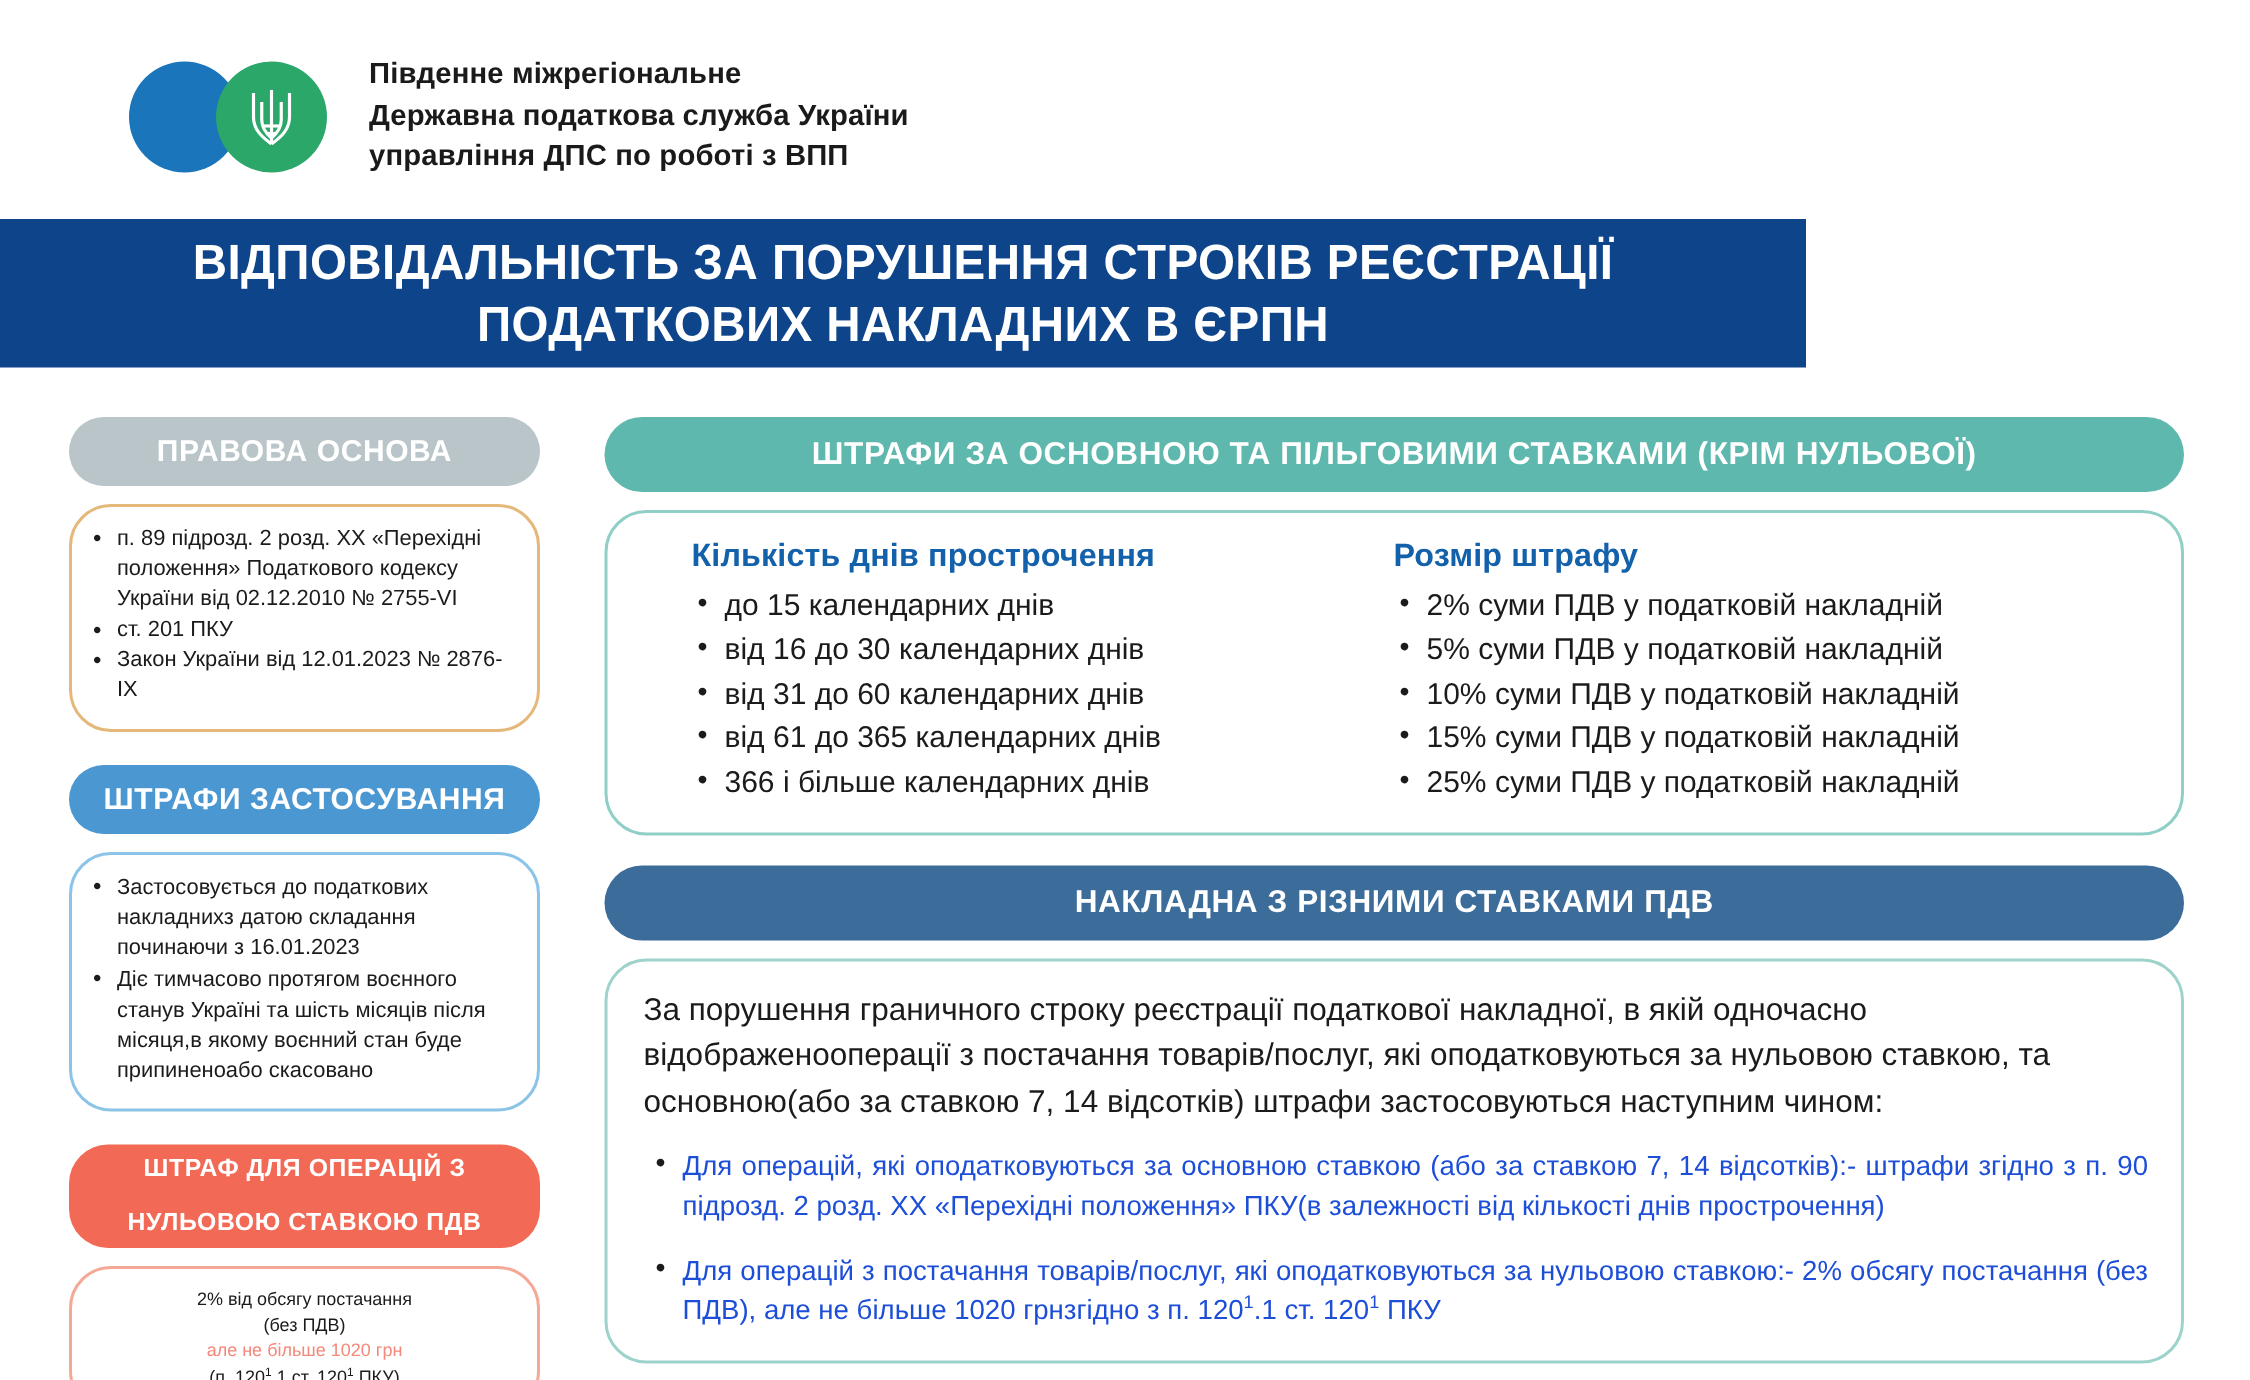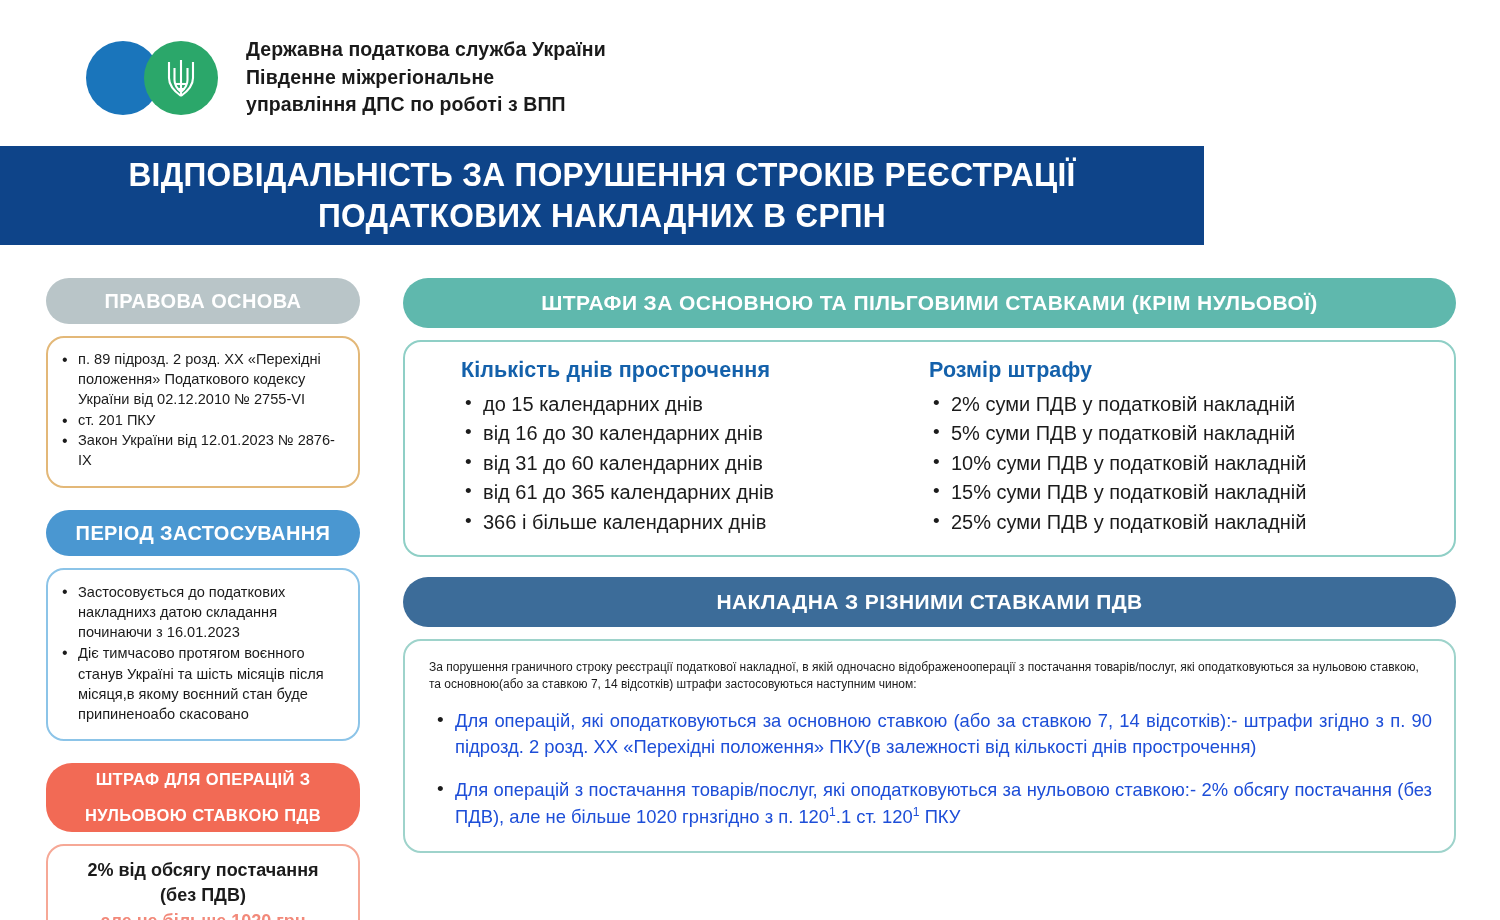--- a/index.html
+++ b/index.html
@@ -93,21 +93,21 @@
     justify-content: center;
     text-align: center;
     color: #ffffff;
     font-weight: bold;
     letter-spacing: 0.4px;
   }
 
   
   .card {
     background: #ffffff;
-    border-radius: 18px;
+    border-radius: 28px;
     border: 2px solid #cccccc;
   }
 
   
   .left-col {
     position: absolute;
     left: 46px;
     top: 278px;
     width: 314px;
   }
@@ -179,24 +179,23 @@
     flex-direction: column;
     gap: 15px;
   }
   .card-zero {
     margin-top: 12px;
     border-color: #f6a896;
     padding: 12px 10px 14px 10px;
     text-align: center;
   }
   .card-zero p {
-    font-size: 18px;
+    font-size: 12px;
     line-height: 1.4;
     color: #1b1b1b;
-    font-weight: bold;
   }
   .card-zero p.accent { color: #f2897a; }
 
   
   .right-col {
     position: absolute;
     left: 403px;
     top: 278px;
     width: 1053px;
   }
@@ -248,21 +247,21 @@
     font-size: 21px;
     margin-top: 20px;
   }
 
   .card-mixed {
     margin-top: 12px;
     border-color: #9ed3cb;
     padding: 18px 22px 20px 24px;
   }
   .mixed-intro {
-    font-size: 12px;
+    font-size: 21px;
     line-height: 1.45;
     color: #1b1b1b;
     margin-bottom: 14px;
   }
   .card-mixed ul { list-style: none; }
   .card-mixed li {
     position: relative;
     padding-left: 26px;
     font-size: 18.4px;
     line-height: 1.45;
@@ -297,22 +296,22 @@
             <path d="M29 6 L29 22 C29 30 24 35 17 40"></path>
             <path d="M10.5 12 L10.5 24 C10.5 29 13.5 33 17 36"></path>
             <path d="M23.5 12 L23.5 24 C23.5 29 20.5 33 17 36"></path>
             <path d="M12 28 L22 28"></path>
             <path d="M13.5 33 L20.5 33"></path>
           </g>
         </svg>
       </div>
     </div>
     <div class="brand-text">
+      <div>Південне міжрегіональне</div>
       <div>Державна податкова служба України</div>
-      <div>Південне міжрегіональне</div>
       <div>управління ДПС по роботі з ВПП</div>
     </div>
   </div>
 
   <div class="title-banner">
     <div class="title-banner-text">ВІДПОВІДАЛЬНІСТЬ ЗА ПОРУШЕННЯ СТРОКІВ РЕЄСТРАЦІЇ ПОДАТКОВИХ НАКЛАДНИХ В ЄРПН</div>
   </div>
 
   <div class="left-col">
 
@@ -321,21 +320,21 @@
     </div>
     <div class="card card-legal">
       <ul>
         <li>п. 89 підрозд. 2 розд. XX «Перехідні положення» Податкового кодексу України від 02.12.2010 № 2755-VI</li>
         <li>ст. 201 ПКУ</li>
         <li>Закон України від 12.01.2023 № 2876-IX</li>
       </ul>
     </div>
 
     <div class="pill pill-period">
-      <span>ПЕРІОД ЗАСТОСУВАННЯ</span>
+      <span>ШТРАФИ ЗАСТОСУВАННЯ</span>
     </div>
     <div class="card card-period">
       <ul>
         <li> Застосовується до податкових накладнихз датою складання починаючи з 16.01.2023</li>
         <li>Діє тимчасово протягом воєнного станув Україні та шість місяців після місяця,в якому воєнний стан буде припиненоабо скасовано</li>
       </ul>
     </div>
 
     <div class="pill pill-zero">
       <span>ШТРАФ ДЛЯ ОПЕРАЦІЙ З</span>

